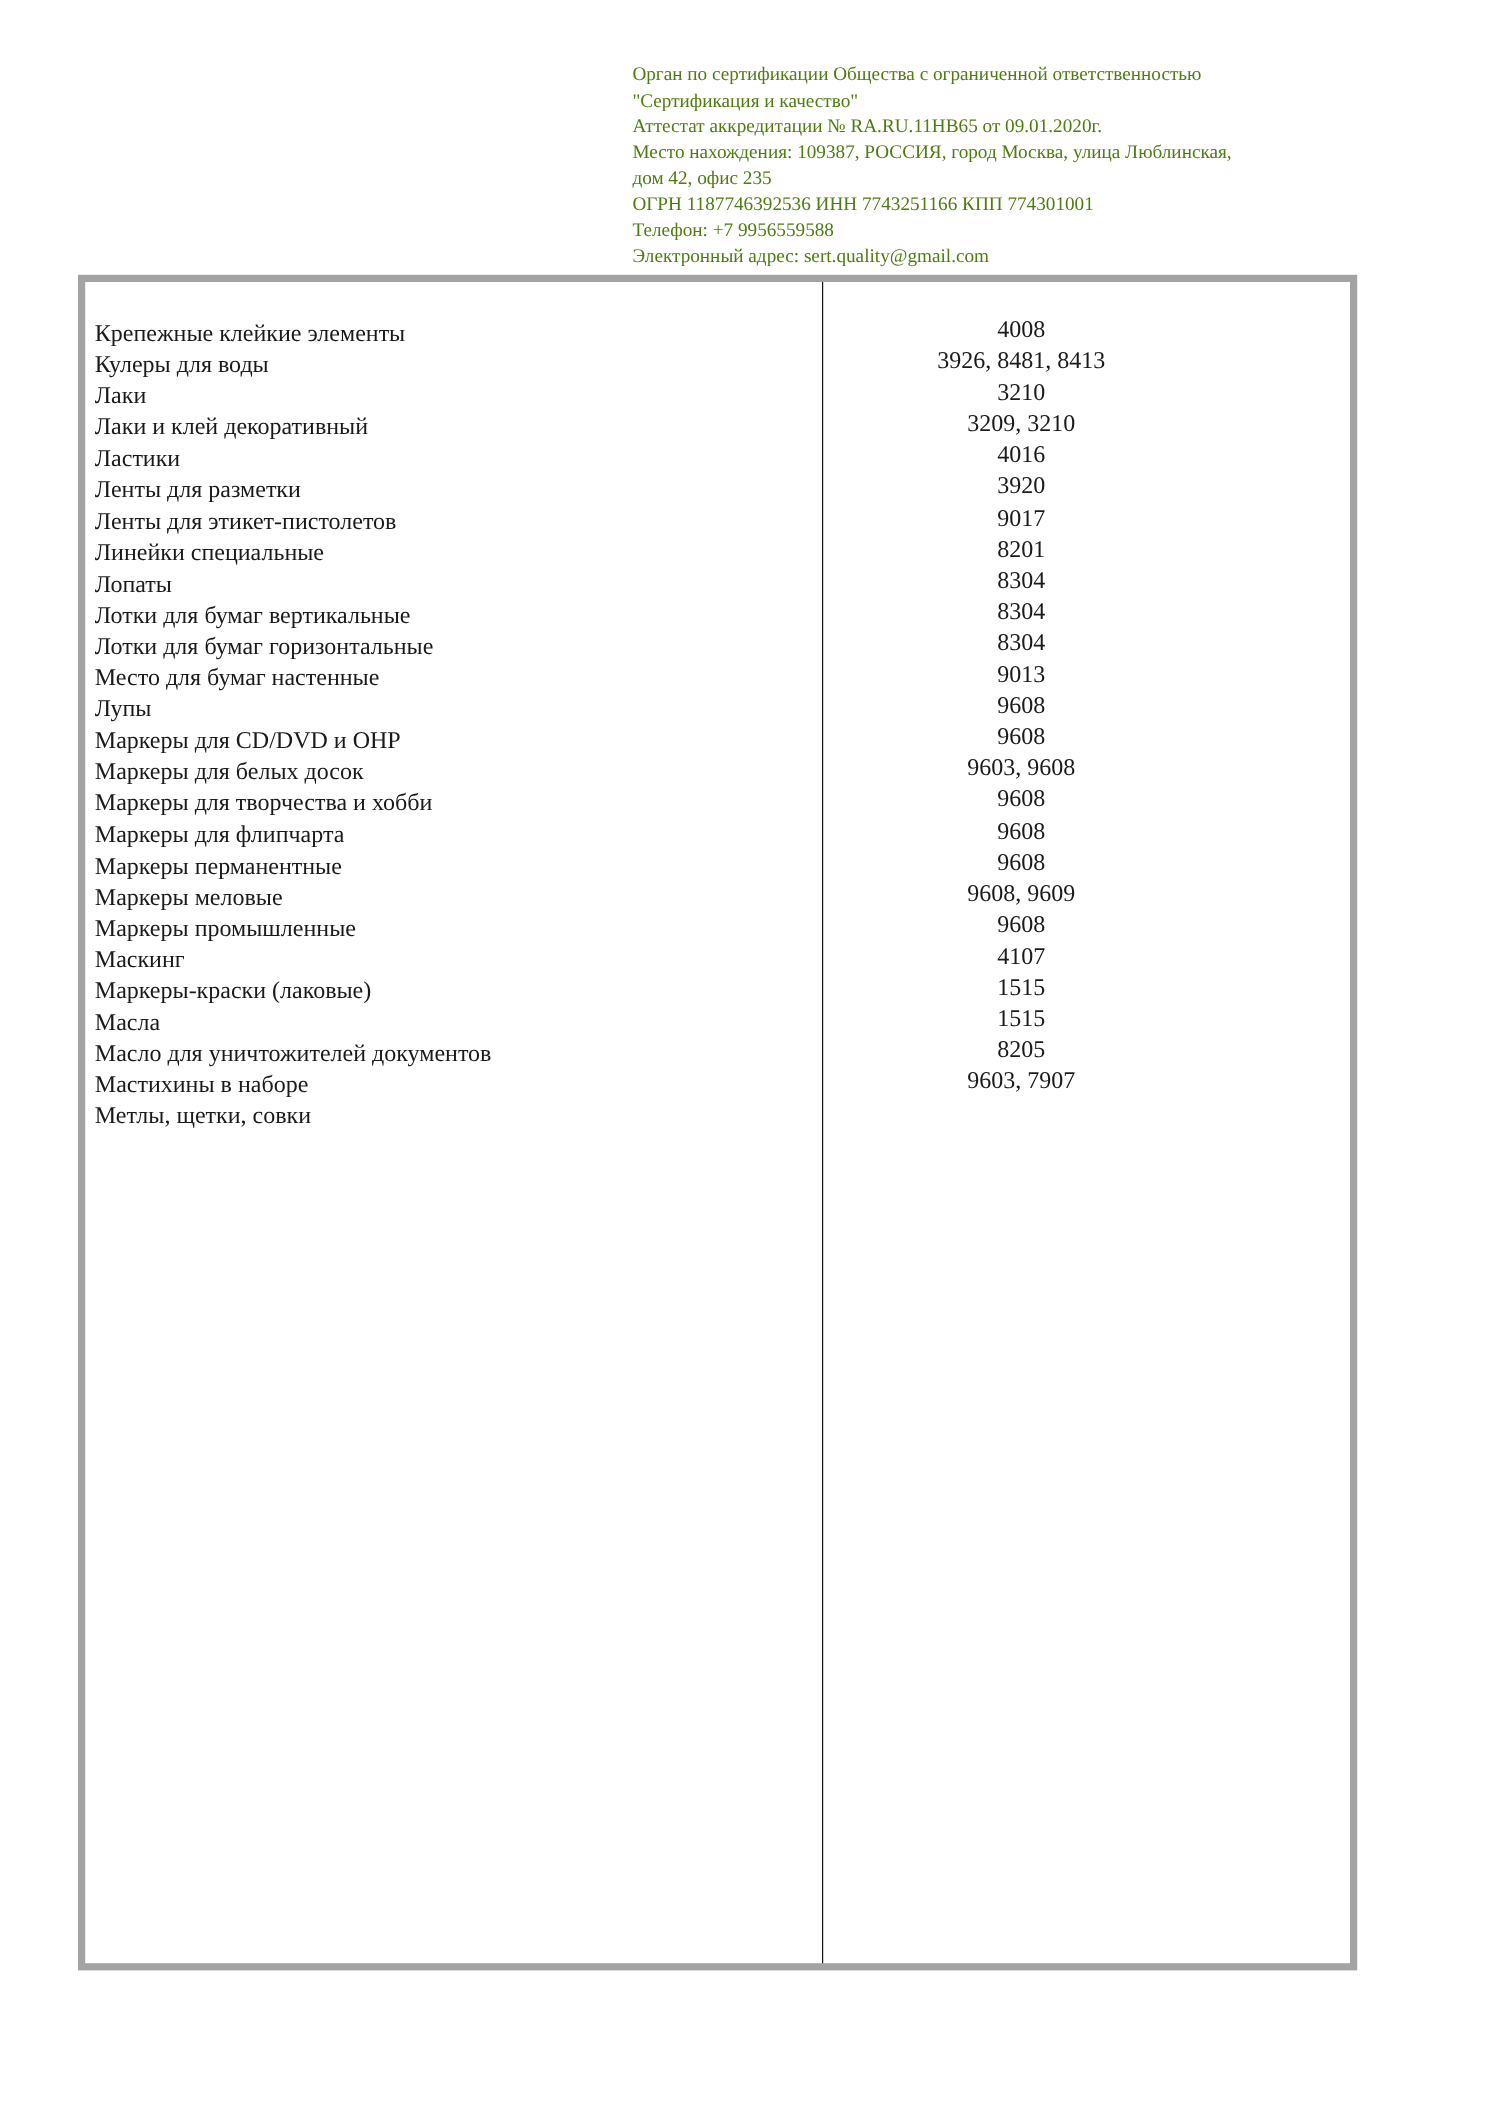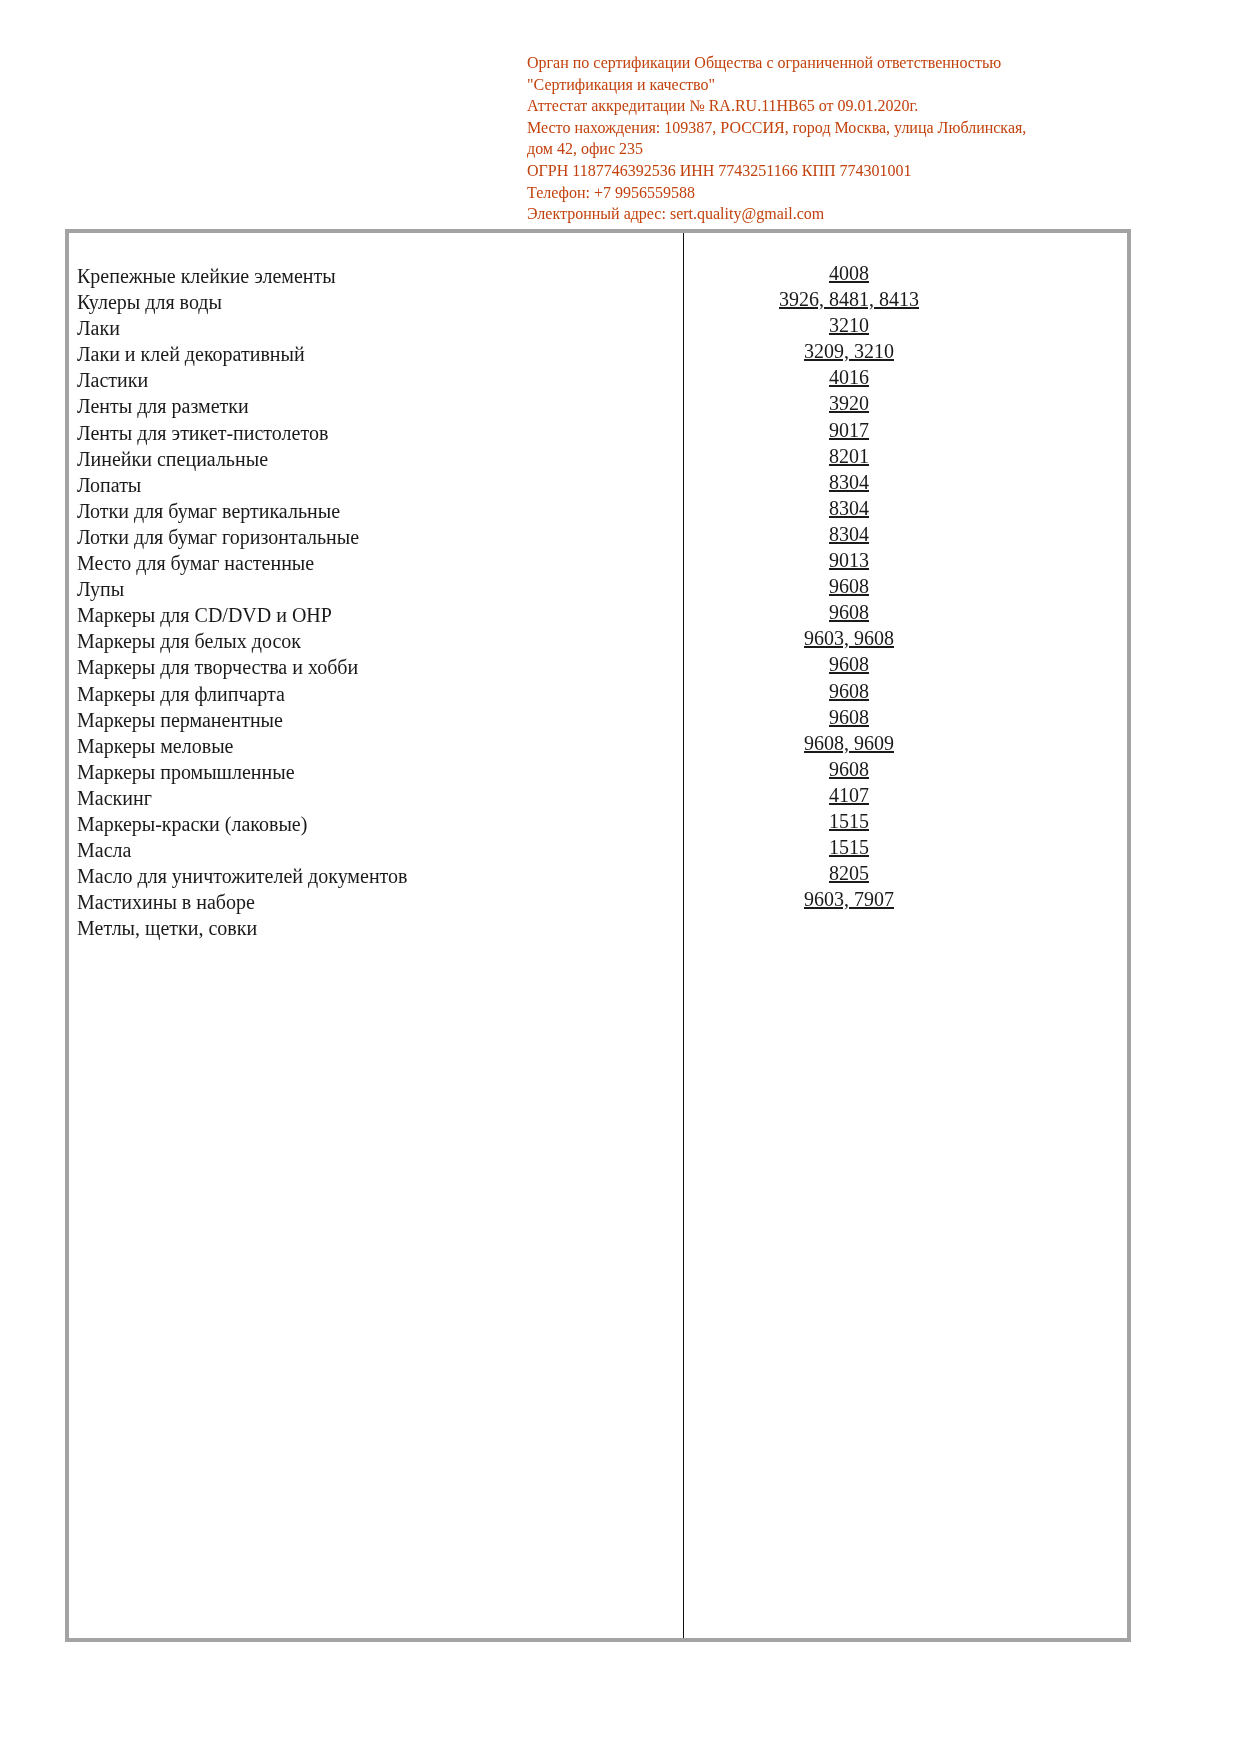--- a/index.html
+++ b/index.html
@@ -1,28 +1,28 @@
 <!DOCTYPE html>
 <html><head>
 <meta charset="utf-8">
 <style>
   html, body { margin: 0; padding: 0; background: #ffffff; }
   body { width: 1240px; height: 1754px; position: relative; overflow: hidden;
          font-family: "Liberation Serif", "DejaVu Serif", serif; color: #1a1a1a; }
   .header { position: absolute; left: 527px; top: 52px; width: 620px;
-            font-size: 16px; line-height: 21.6px; color: #c2410c; }
+            font-size: 16px; line-height: 21.6px; color: #4d7c0f; }
   .header div { white-space: nowrap; }
   .table { position: absolute; left: 65px; top: 229px; width: 1066px; height: 1413px;
-           border: 4px solid #a3a3a3; box-sizing: border-box; }
+           border: 6px solid #a3a3a3; box-sizing: border-box; }
   .divider { position: absolute; left: 614px; top: 0; bottom: 0; width: 0;
              border-left: 1.6px solid #111; }
   .col-names { position: absolute; left: 8px; top: 30px; width: 600px; }
   .col-codes { position: absolute; left: 616px; top: 27px; width: 448px; }
   .row { height: 26.1px; line-height: 26px; font-size: 20px; white-space: nowrap; }
-  .col-codes .row { text-align: center; padding-right: 120px; text-decoration: underline; }
+  .col-codes .row { text-align: center; padding-right: 120px; }
 </style>
 </head>
 <body>
 
 <div class="header">
   <div>Орган по сертификации Общества с ограниченной ответственностью</div>
   <div>"Сертификация и качество"</div>
   <div>Аттестат аккредитации № RA.RU.11НВ65 от 09.01.2020г.</div>
   <div>Место нахождения: 109387, РОССИЯ, город Москва, улица Люблинская,</div>
   <div>дом 42, офис 235</div>

